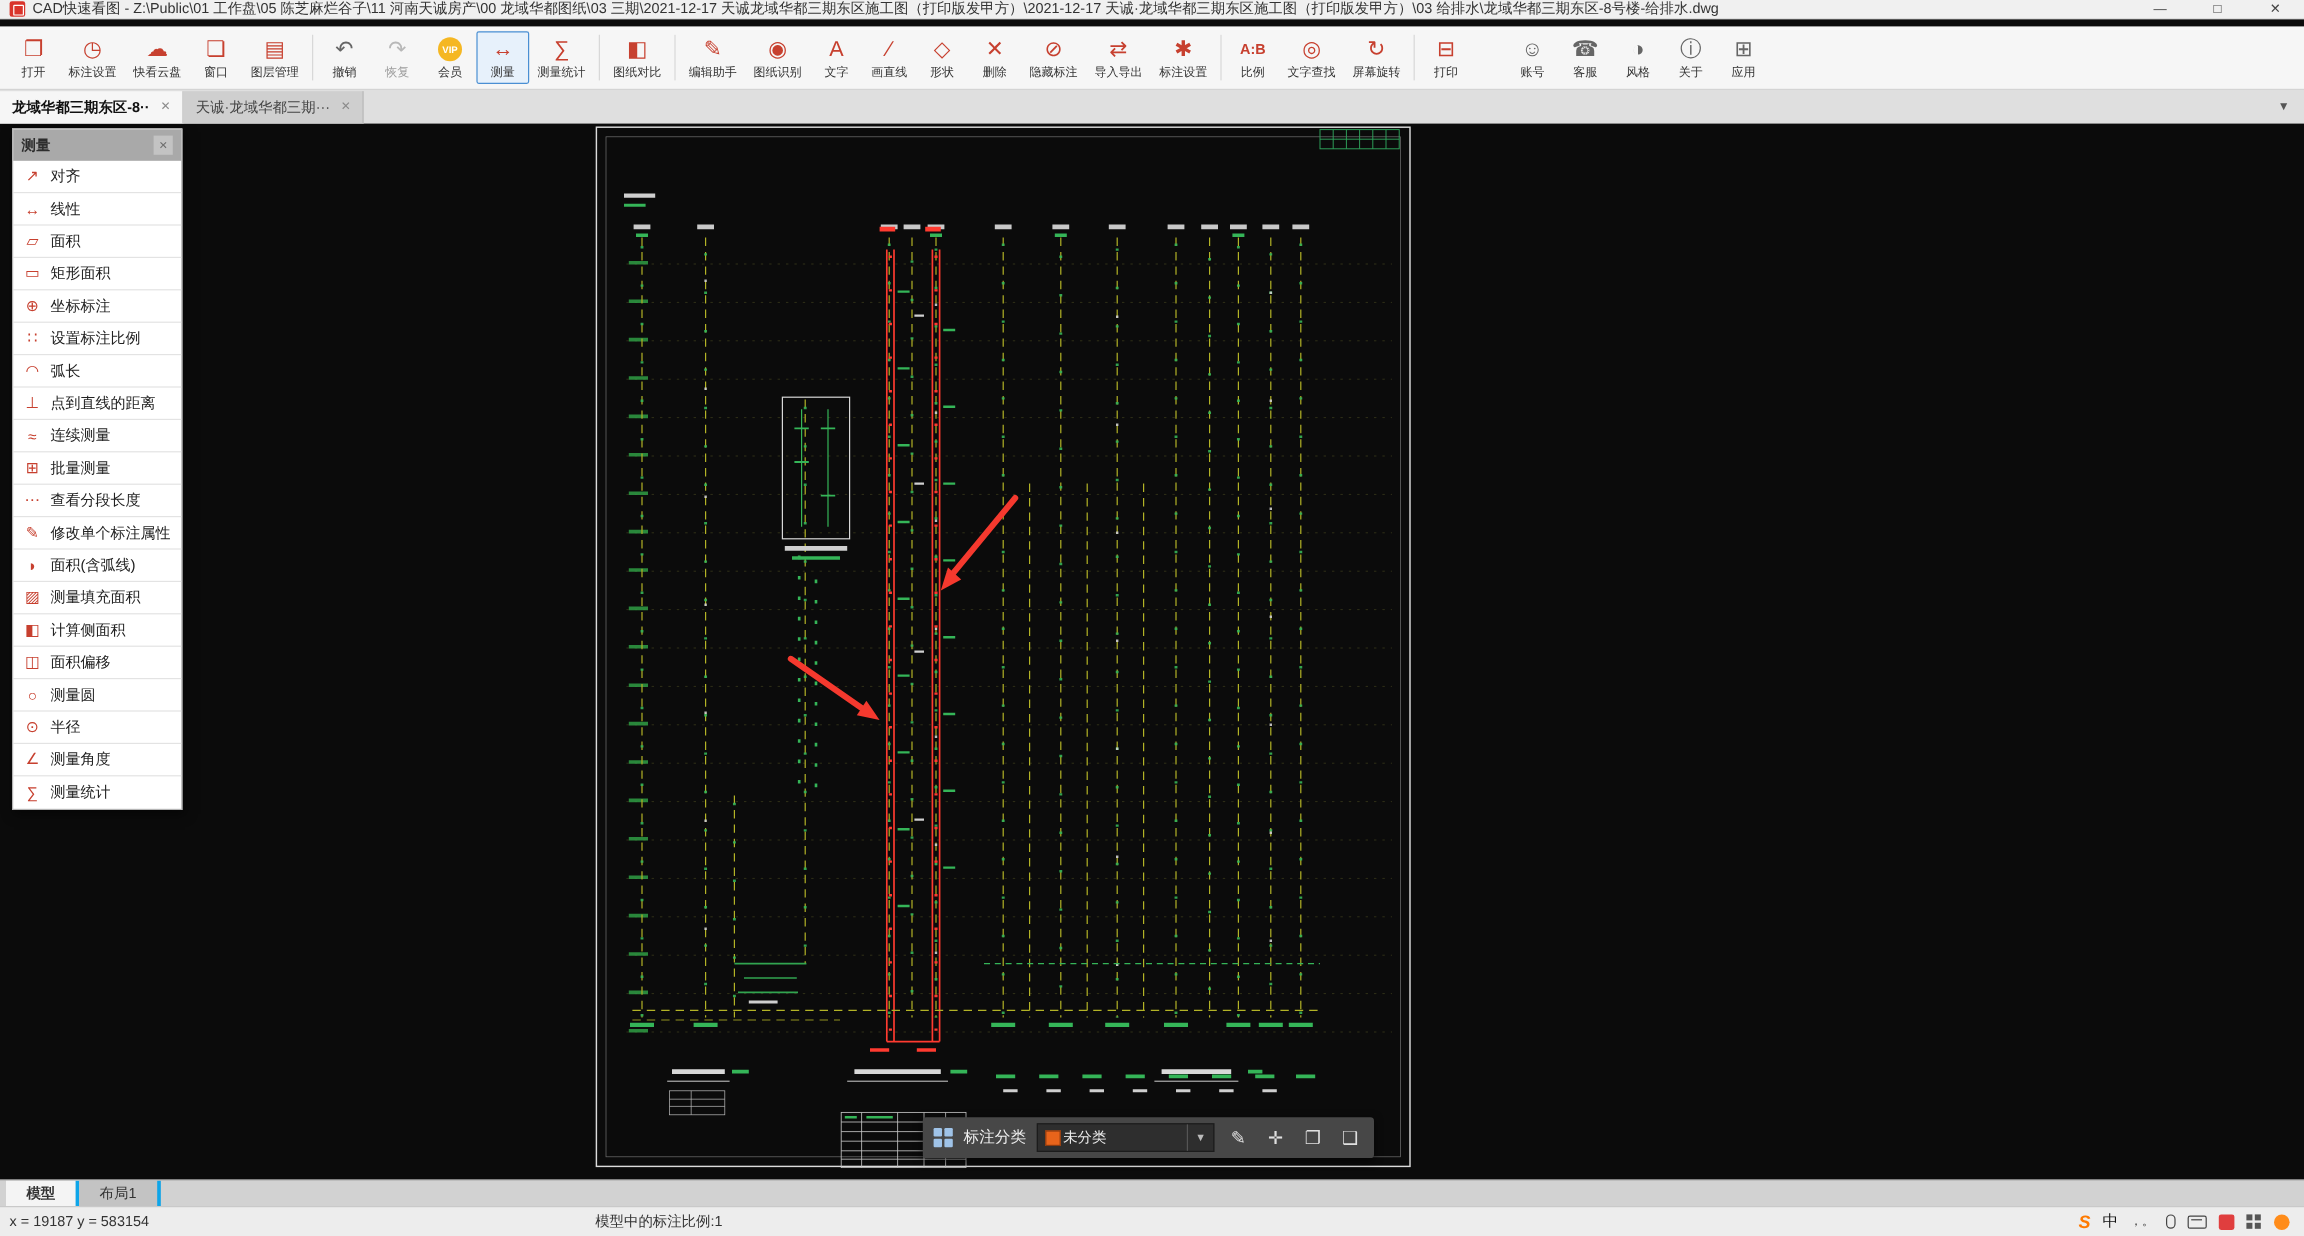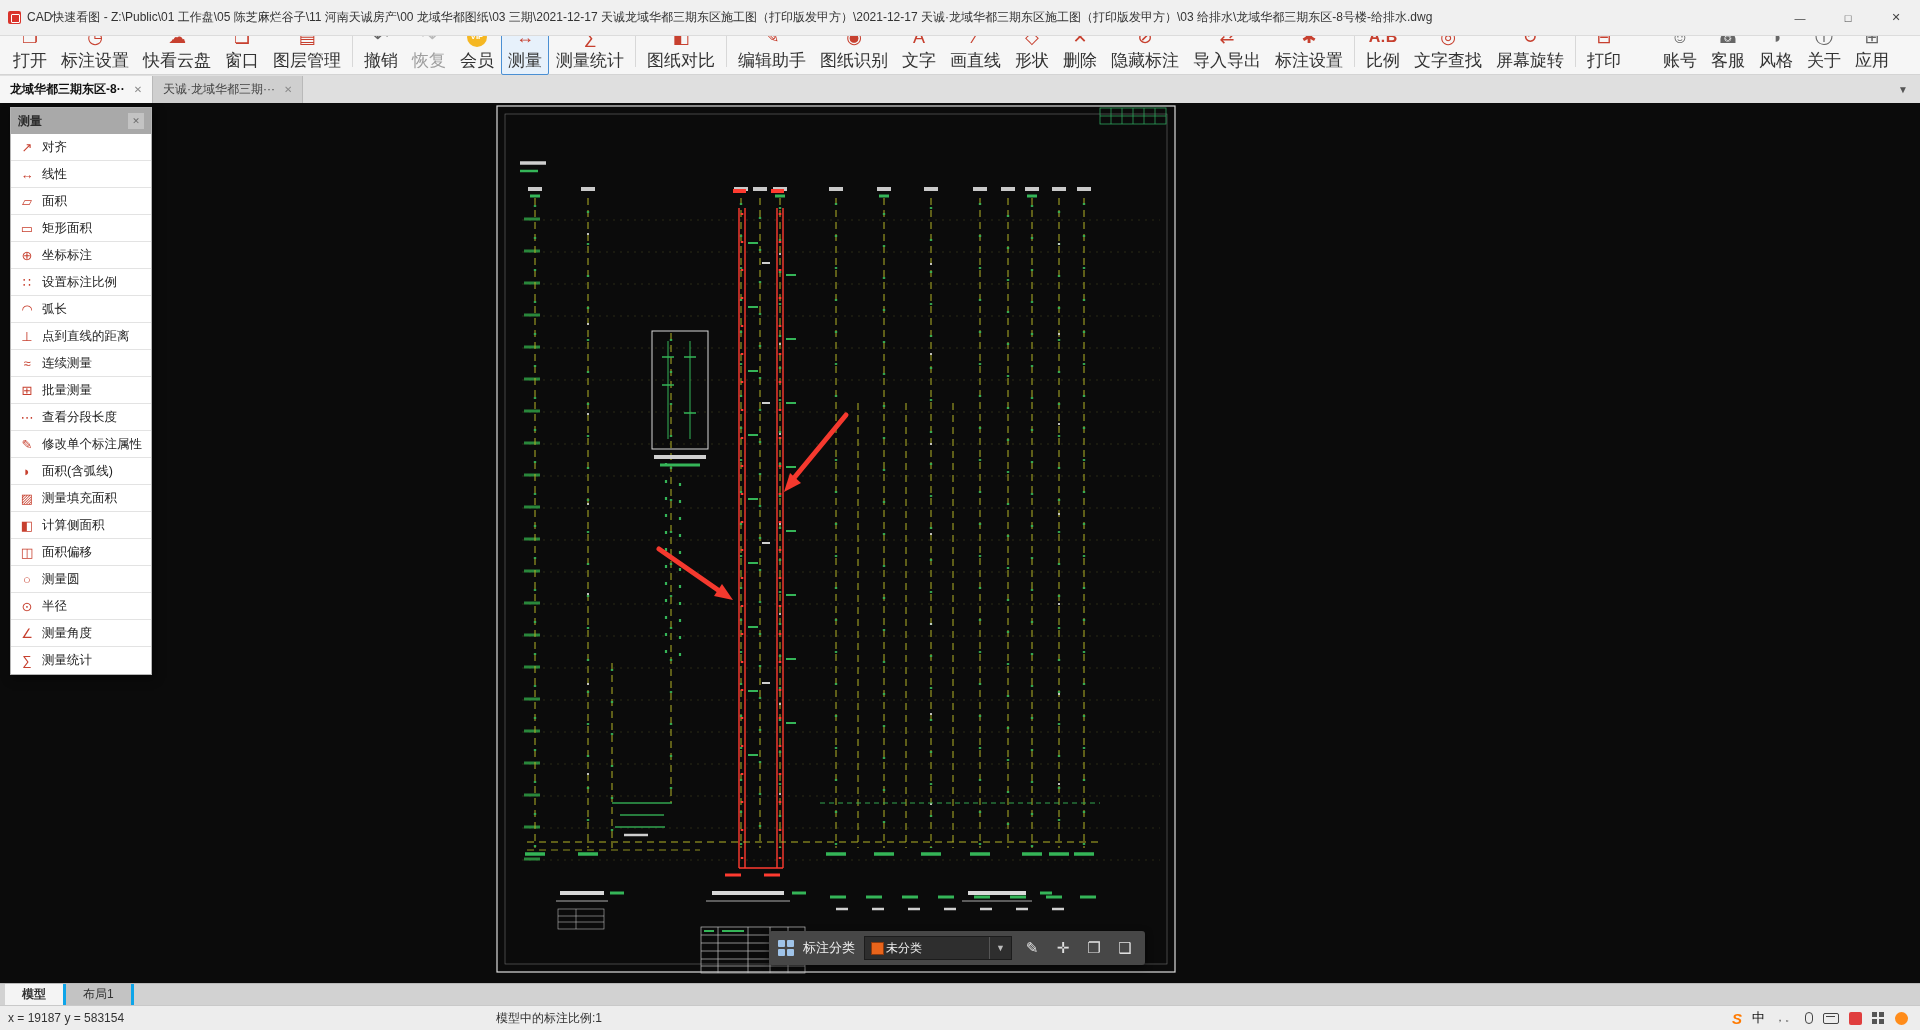--- a/index.html
+++ b/index.html
@@ -4,39 +4,39 @@
 <style>
   * { box-sizing: border-box; }
   html,body { margin:0; padding:0; }
   body {
     width:1920px; height:1030px; overflow:hidden; position:relative;
     font-family:"Liberation Sans","DejaVu Sans",sans-serif;
     background:#0b0b0b;
   }
 
   
-  .titlebar{position:absolute;top:0;left:0;right:0;height:36px;background:#f0f0f0;
+  .titlebar{position:absolute;top:0;left:0;right:0;height:16px;background:#f0f0f0;
     border-bottom:1px solid #dcdcdc;display:flex;align-items:center;z-index:60;}
   .app-icon{width:13px;height:13px;margin:0 6px 0 8px;background:#d9342b;border-radius:2px;
     position:relative;flex:0 0 auto;}
   .app-icon::after{content:"";position:absolute;left:3px;top:3px;width:7px;height:7px;
     border:1.5px solid #fff;border-radius:1px;}
   .titlebar-text{font-size:12px;color:#333;white-space:nowrap;overflow:hidden;max-width:1680px;}
   .win-controls{margin-left:auto;display:flex;height:100%;}
   .win-btn{width:48px;height:100%;display:flex;align-items:center;justify-content:center;
     font-size:11px;color:#444;}
 
   
   .toolbar{position:absolute;top:22px;left:0;right:0;height:53px;background:#f6f6f6;
     border-bottom:1px solid #d4d4d4;display:flex;align-items:center;padding:0 6px;z-index:59;}
   .tb-btn{display:flex;flex-direction:column;align-items:center;justify-content:center;
     min-width:44px;padding:3px 6px 2px;gap:1px;border:1px solid transparent;border-radius:2px;}
   .tb-icon{height:22px;font-size:18px;line-height:22px;color:#c7402f;}
-  .tb-icon.small-text{font-size:16px;font-weight:bold;}
-  .tb-label{font-size:17px;color:#333;white-space:nowrap;}
+  .tb-icon.small-text{font-size:12px;font-weight:bold;}
+  .tb-label{font-size:10px;color:#333;white-space:nowrap;}
   .tb-btn.active{border:1px solid #4a8fd3;background:#e7f1fb;}
   .tb-btn.gray .tb-icon{color:#666;}
   .tb-btn.disabled .tb-icon{color:#b8b8b8;}
   .tb-btn.disabled .tb-label{color:#9e9e9e;}
   .tb-sep{width:1px;height:38px;background:#d8d8d8;margin:0 4px;flex:0 0 auto;}
   .tb-gap{width:28px;flex:0 0 auto;}
   .vip-icon{width:20px;height:20px;border-radius:50%;background:#f5b722;color:#fff;
     font-size:8px;font-weight:bold;display:flex;align-items:center;justify-content:center;margin:1px 0;}
 
   

